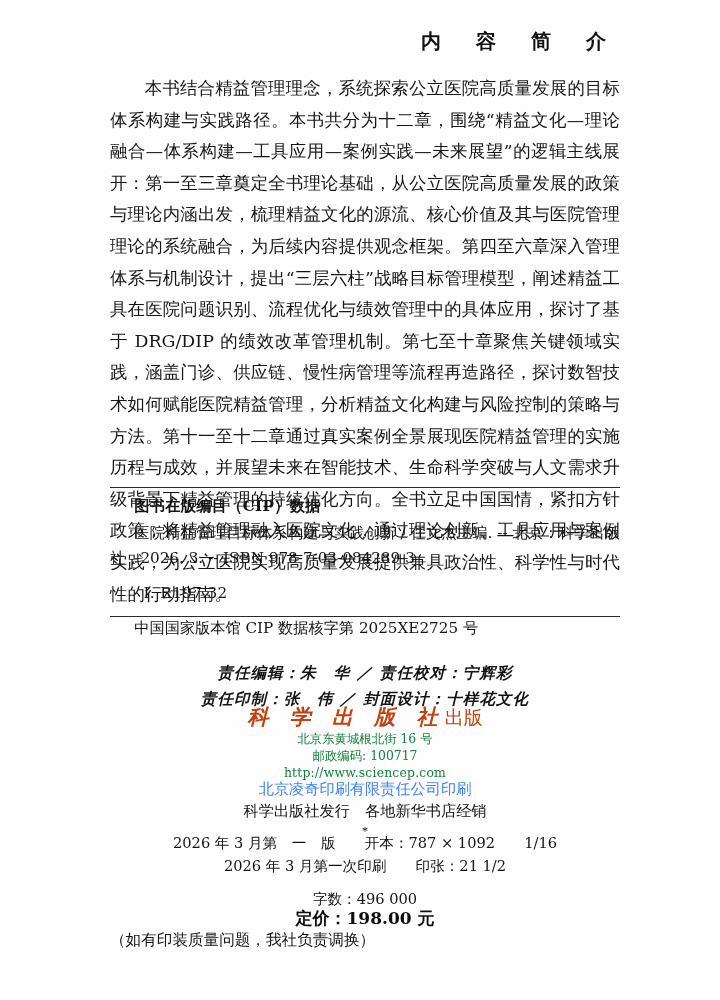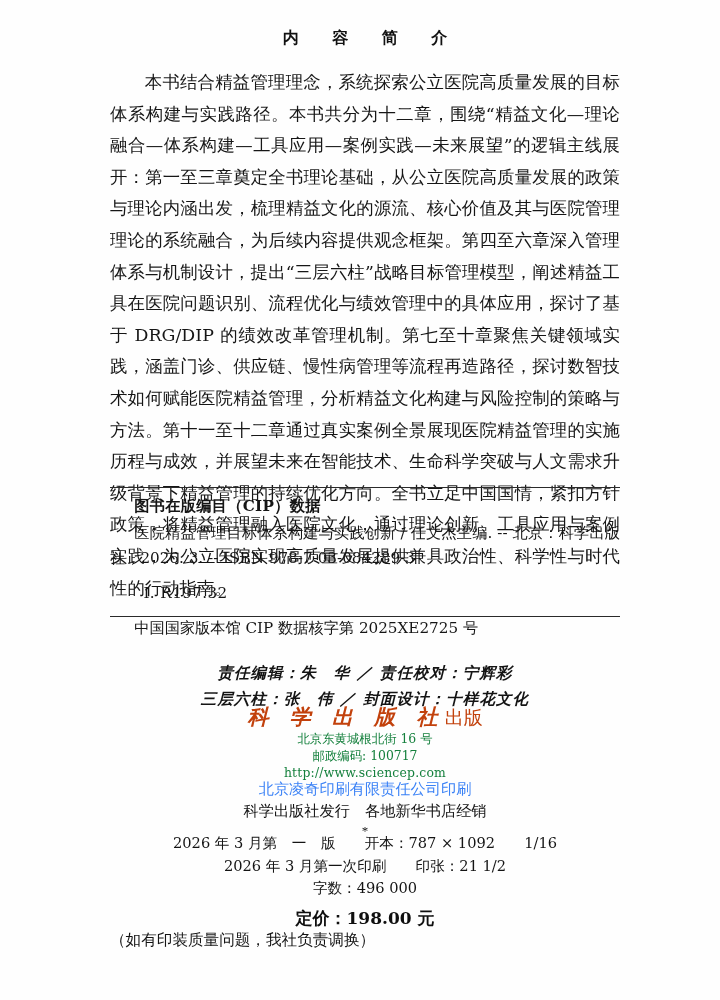--- a/index.html
+++ b/index.html
@@ -25,22 +25,22 @@
   }
 
   
   .abstract-block {
     position: absolute;
     left: 110px;
     top: 28px;
     width: 510px;
   }
   .abstract-title {
-    text-align: center;
-    font-size: 16px;
+    text-align: right;
+    font-size: 20px;
     font-weight: bold;
     letter-spacing: 14px;
     text-indent: 14px;
     margin: 0 0 18px 0;
     font-family: "DejaVu Serif", "Liberation Serif", serif;
     color: #111;
   }
   .abstract-body {
     font-size: 17.4px;
     line-height: 31.6px;
@@ -188,21 +188,21 @@
     left: 110px;
     top: 832px;
     width: 510px;
     text-align: center;
     font-size: 14.6px;
     line-height: 22.5px;
     color: #141414;
     font-family: "DejaVu Serif", "Liberation Serif", serif;
   }
   .imprint .line { white-space: pre; }
-  .imprint .wordcount { margin-top: 0; }
+  .imprint .wordcount { margin-top: 11px; }
   .price {
     position: absolute;
     left: 110px;
     top: 906px;
     width: 510px;
     text-align: center;
     font-size: 17px;
     line-height: 24px;
     font-weight: bold;
     color: #0f0f0f;
@@ -236,21 +236,21 @@
 
   <div class="cip-block">
     <p class="cip-heading">图书在版编目（CIP）数据</p>
     <p class="cip-entry">医院精益管理目标体系构建与实践创新 / 任文杰主编. -- 北京：科学出版社，2026. 3. -- ISBN 978-7-03-084289-3</p>
     <p class="cip-class">Ⅰ. R197.32</p>
     <p class="cip-record">中国国家版本馆 CIP 数据核字第 2025XE2725 号</p>
   </div>
 
   <div class="credits">
     <div class="row">责任编辑：朱　华 ／ 责任校对：宁辉彩</div>
-    <div class="row">三层六柱：张　伟 ／ 封面设计：十样花文化</div>
+    <div class="row">责任印制：张　伟 ／ 封面设计：十样花文化</div>
   </div>
 
   <div class="publisher">
     <div class="pub-logo-line"><span class="pub-logo">科 学 出 版 社</span><span class="pub-logo-suffix">出版</span></div>
     <div class="pub-addr">北京东黄城根北街 16 号</div>
     <div class="pub-post">邮政编码: 100717</div>
     <div class="pub-url">http://www.sciencep.com</div>
   </div>
 
   <div class="printer">北京凌奇印刷有限责任公司印刷</div>

